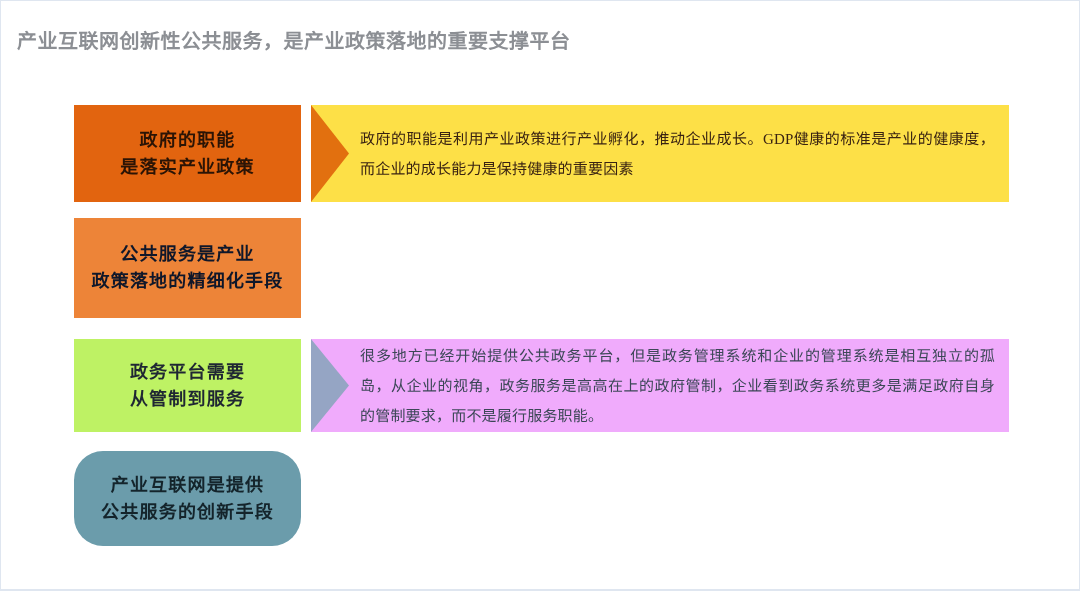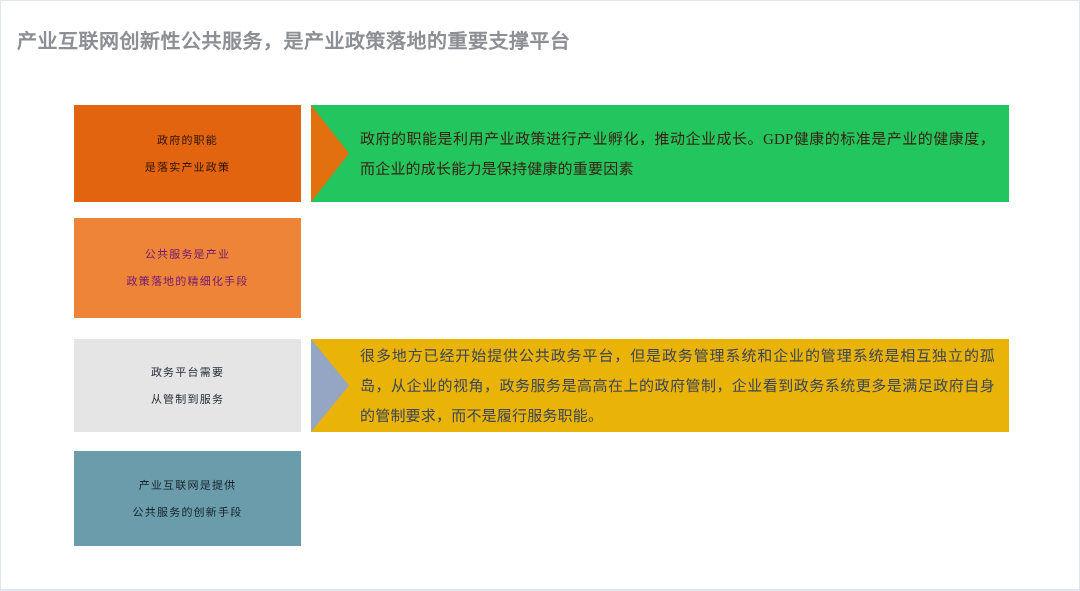--- a/index.html
+++ b/index.html
@@ -55,23 +55,23 @@
     top: 0;
     width: 227px;
     height: 100%;
     box-sizing: border-box;
     display: flex;
     align-items: center;
     justify-content: center;
     text-align: center;
   }
   .row-left-label {
-    font-size: 11px;
+    font-size: 18px;
     line-height: 27px;
-    font-weight: normal;
+    font-weight: bold;
     white-space: pre-line;
     letter-spacing: 1.2px;
   }
   .row-right {
     position: absolute;
     left: 237px;
     top: 0;
     right: 0;
     height: 100%;
     box-sizing: border-box;
@@ -113,54 +113,54 @@
 <div id="slide">
 
   <div id="slide-title">产业互联网创新性公共服务，是产业政策落地的重要支撑平台</div>
 
   <div id="rows">
       <div class="row" style="top: 104px; height: 97px;">
         <div class="row-left" style="background: rgb(226, 100, 15);">
           <div class="row-left-label" style="color: rgb(43, 20, 5);">政府的职能
 是落实产业政策</div>
         </div>
-        <div class="row-right" style="background: #22c55e;">
+        <div class="row-right" style="background: #fde047;">
           <div class="row-arrow">
             <svg viewBox="0 0 38 100" preserveAspectRatio="none">
               <polygon points="0,0 38,50 0,100" fill="#e2700f"></polygon>
             </svg>
           </div>
           <div class="row-body">
             <div class="row-body-text" style="color: rgb(58, 35, 18);">政府的职能是利用产业政策进行产业孵化，推动企业成长。GDP健康的标准是产业的健康度，而企业的成长能力是保持健康的重要因素</div>
           </div>
         </div>
       </div>
       <div class="row" style="top: 217px; height: 100px;">
         <div class="row-left" style="background: rgb(237, 132, 56);">
-          <div class="row-left-label" style="color: #701a75;">公共服务是产业
+          <div class="row-left-label" style="color: #0f172a;">公共服务是产业
 政策落地的精细化手段</div>
         </div>
       </div>
       <div class="row" style="top: 338px; height: 93px;">
-        <div class="row-left" style="background: #e5e5e5;">
+        <div class="row-left" style="background: #bef264;">
           <div class="row-left-label" style="color: rgb(31, 39, 51);">政务平台需要
 从管制到服务</div>
         </div>
-        <div class="row-right" style="background: #eab308;">
+        <div class="row-right" style="background: #f0abfc;">
           <div class="row-arrow">
             <svg viewBox="0 0 38 100" preserveAspectRatio="none">
               <polygon points="0,0 38,50 0,100" fill="#95a5c4"></polygon>
             </svg>
           </div>
           <div class="row-body">
             <div class="row-body-text" style="color: rgb(60, 71, 87);">很多地方已经开始提供公共政务平台，但是政务管理系统和企业的管理系统是相互独立的孤岛，从企业的视角，政务服务是高高在上的政府管制，企业看到政务系统更多是满足政府自身的管制要求，而不是履行服务职能。</div>
           </div>
         </div>
       </div>
       <div class="row" style="top: 450px; height: 95px;">
-        <div class="row-left" style="background: rgb(107, 156, 171);">
+        <div class="row-left" style="background: rgb(107, 156, 171); border-radius: 29px;">
           <div class="row-left-label" style="color: rgb(20, 36, 43);">产业互联网是提供
 公共服务的创新手段</div>
         </div>
       </div>
     </div>
 
 </div>
 
 </body></html>

